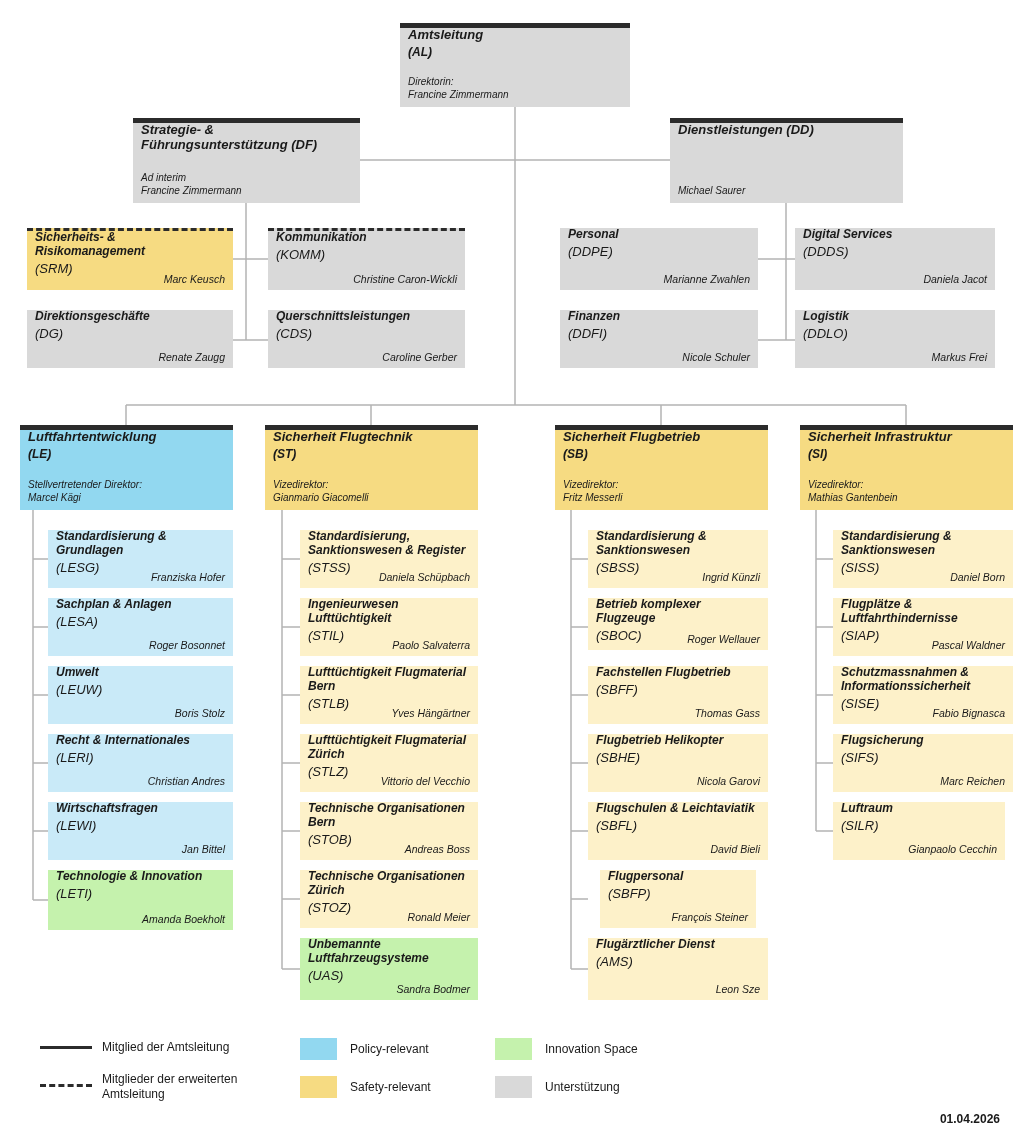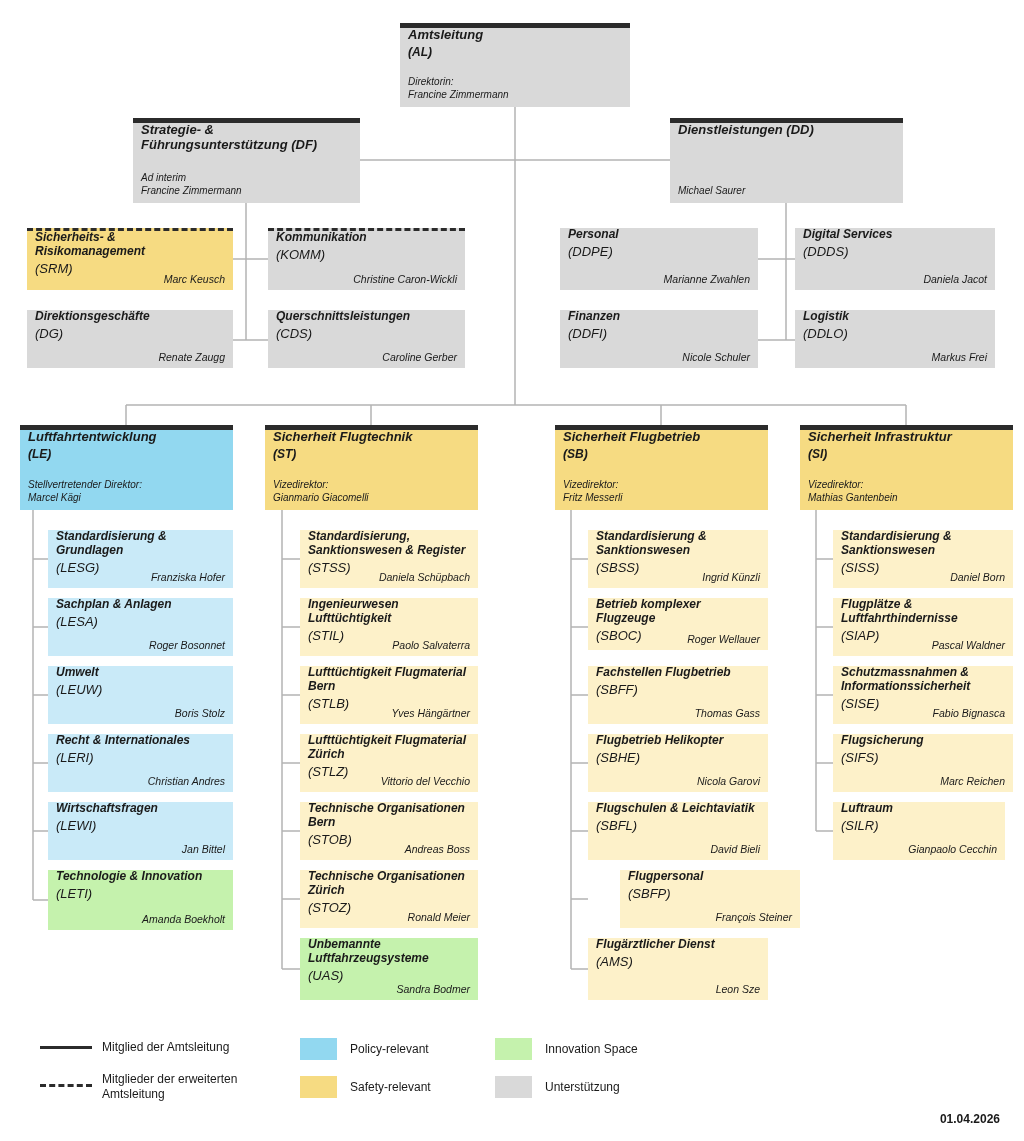--- a/index.html
+++ b/index.html
@@ -267,21 +267,21 @@
   <div class="box lyellow" style="left:588px;top:734px;width:180px;height:58px">
     <div class="title">Flugbetrieb Helikopter</div>
     <div class="code">(SBHE)</div>
     <div class="person">Nicola Garovi</div>
   </div>
   <div class="box lyellow" style="left:588px;top:802px;width:180px;height:58px">
     <div class="title">Flugschulen &amp; Leichtaviatik</div>
     <div class="code">(SBFL)</div>
     <div class="person">David Bieli</div>
   </div>
-  <div class="box lyellow" style="left:620px;top:870px;width:180px;height:58px">
+  <div class="box lyellow" style="left:600px;top:870px;width:156px;height:58px">
     <div class="title">Flugpersonal</div>
     <div class="code">(SBFP)</div>
     <div class="person">François Steiner</div>
   </div>
   <div class="box lyellow" style="left:588px;top:938px;width:180px;height:62px">
     <div class="title">Flugärztlicher Dienst</div>
     <div class="code">(AMS)</div>
     <div class="person">Leon Sze</div>
   </div>
 

